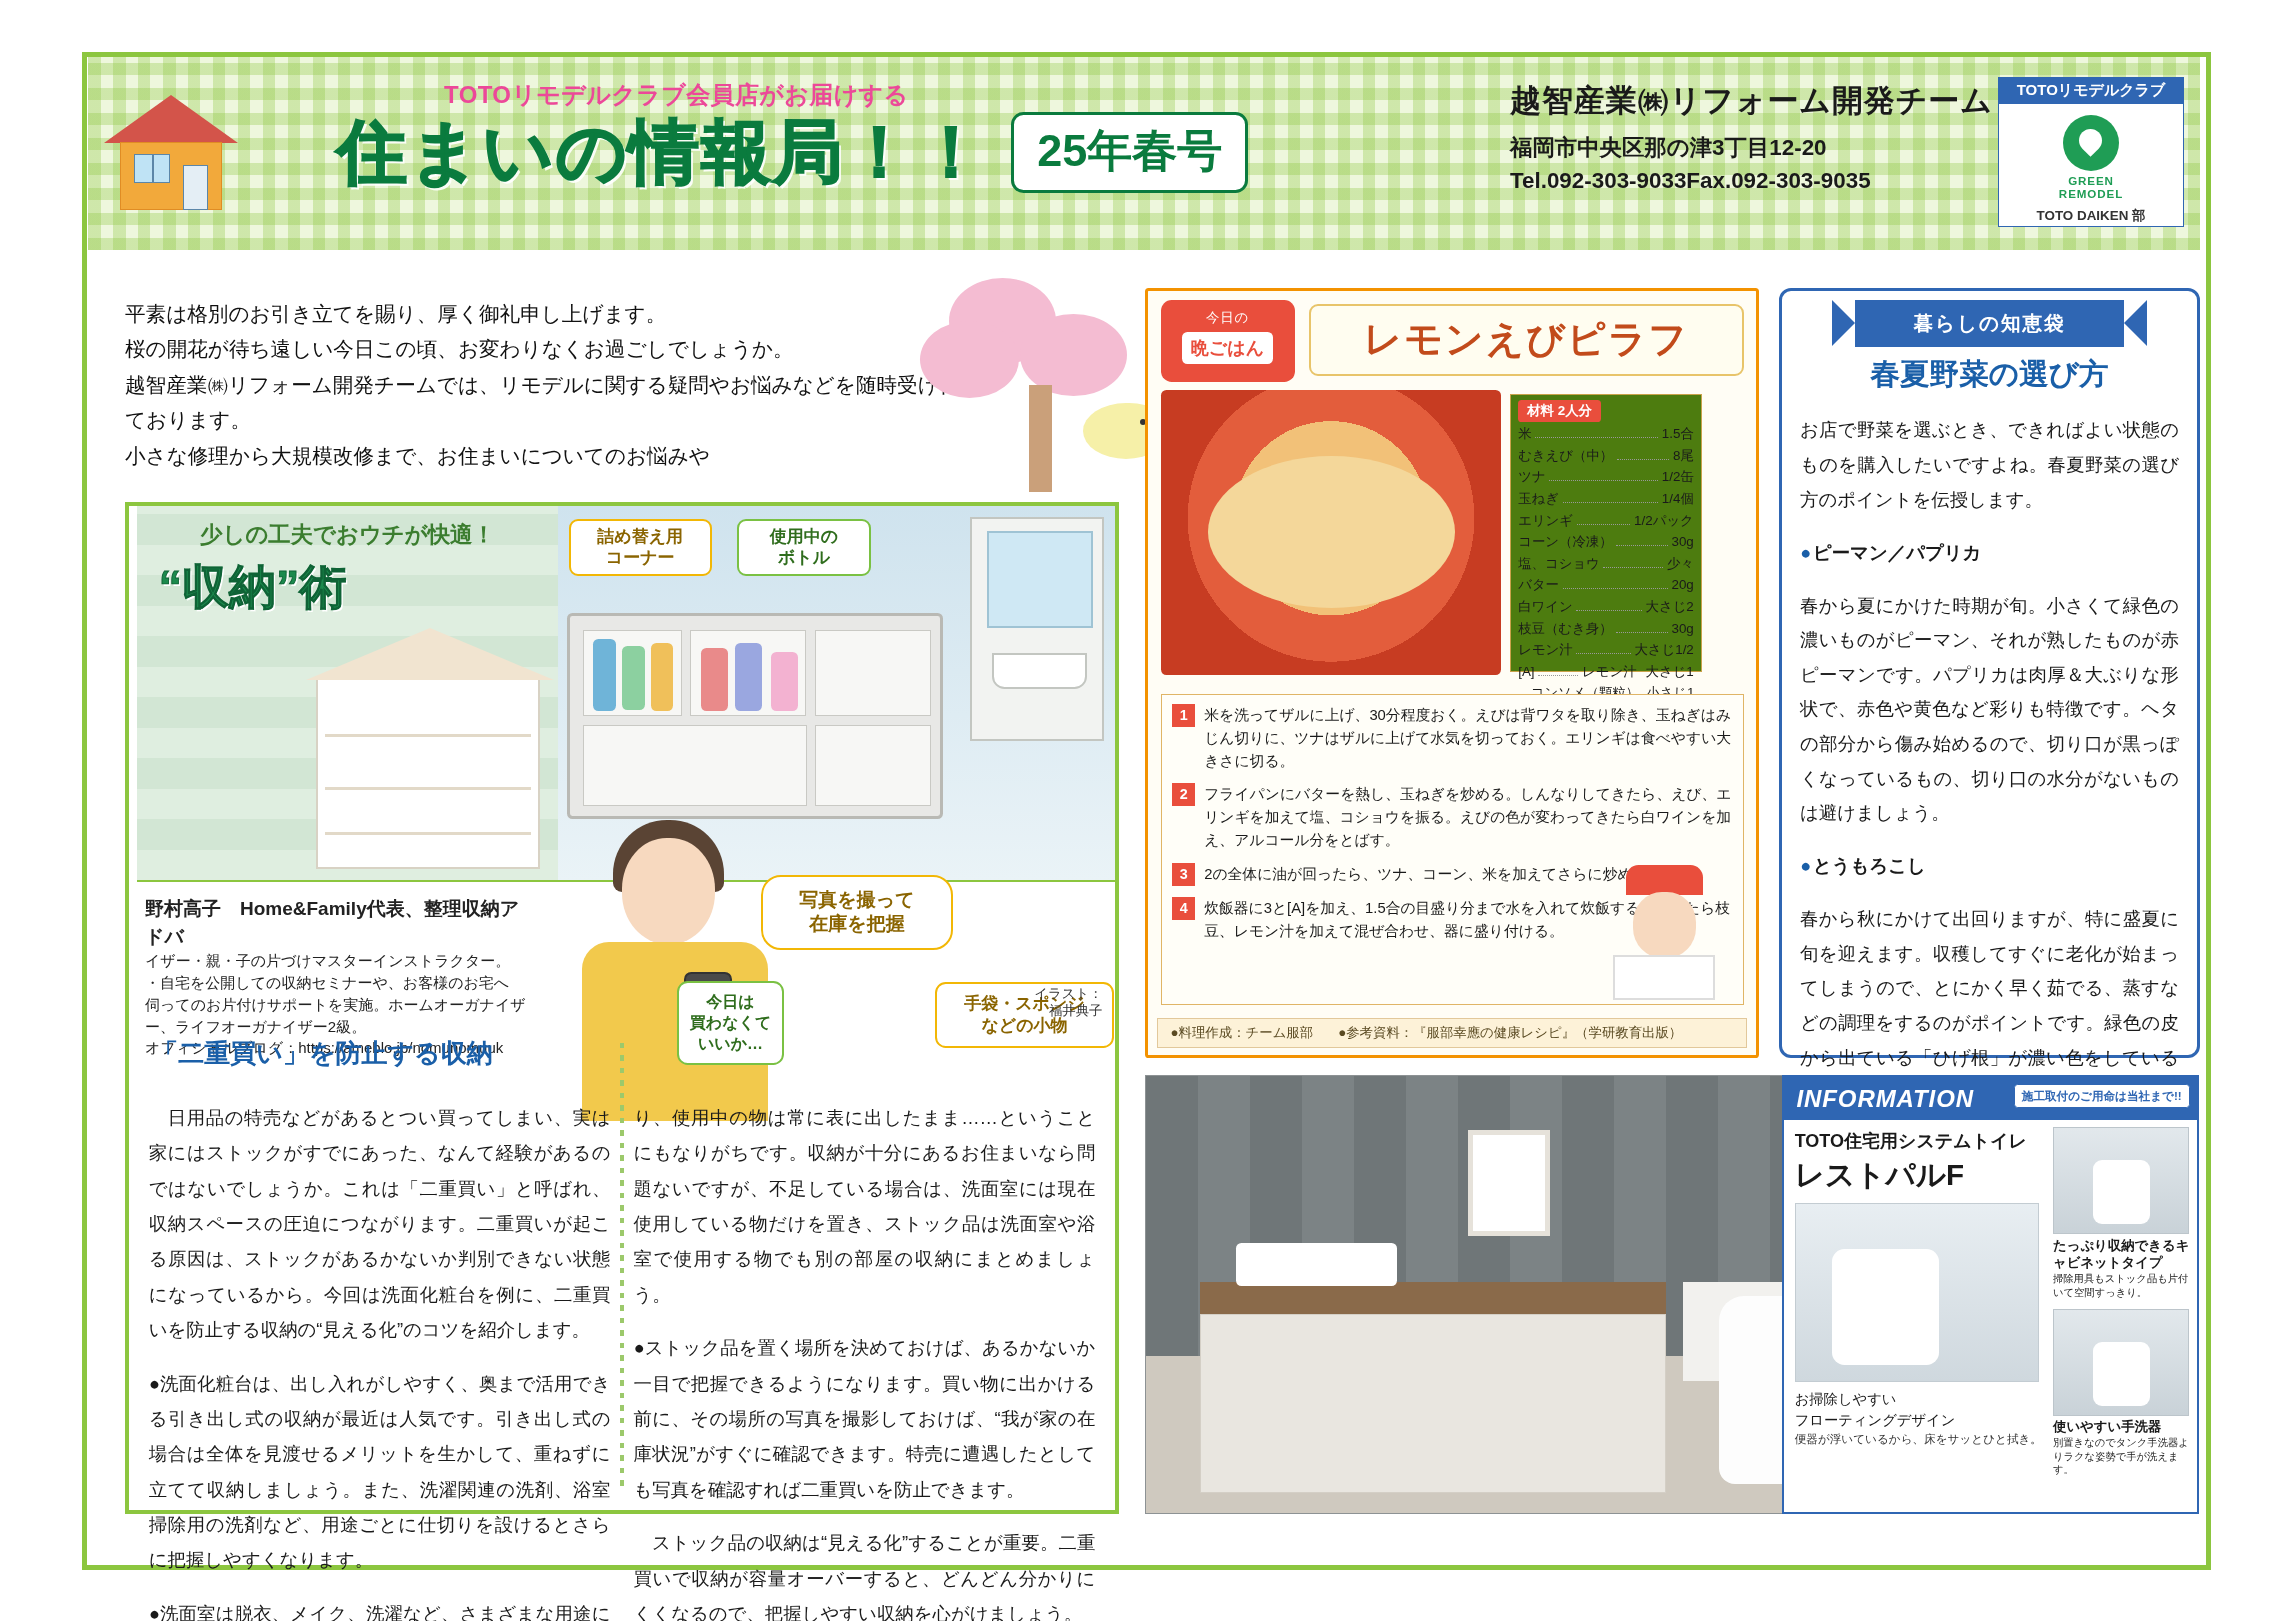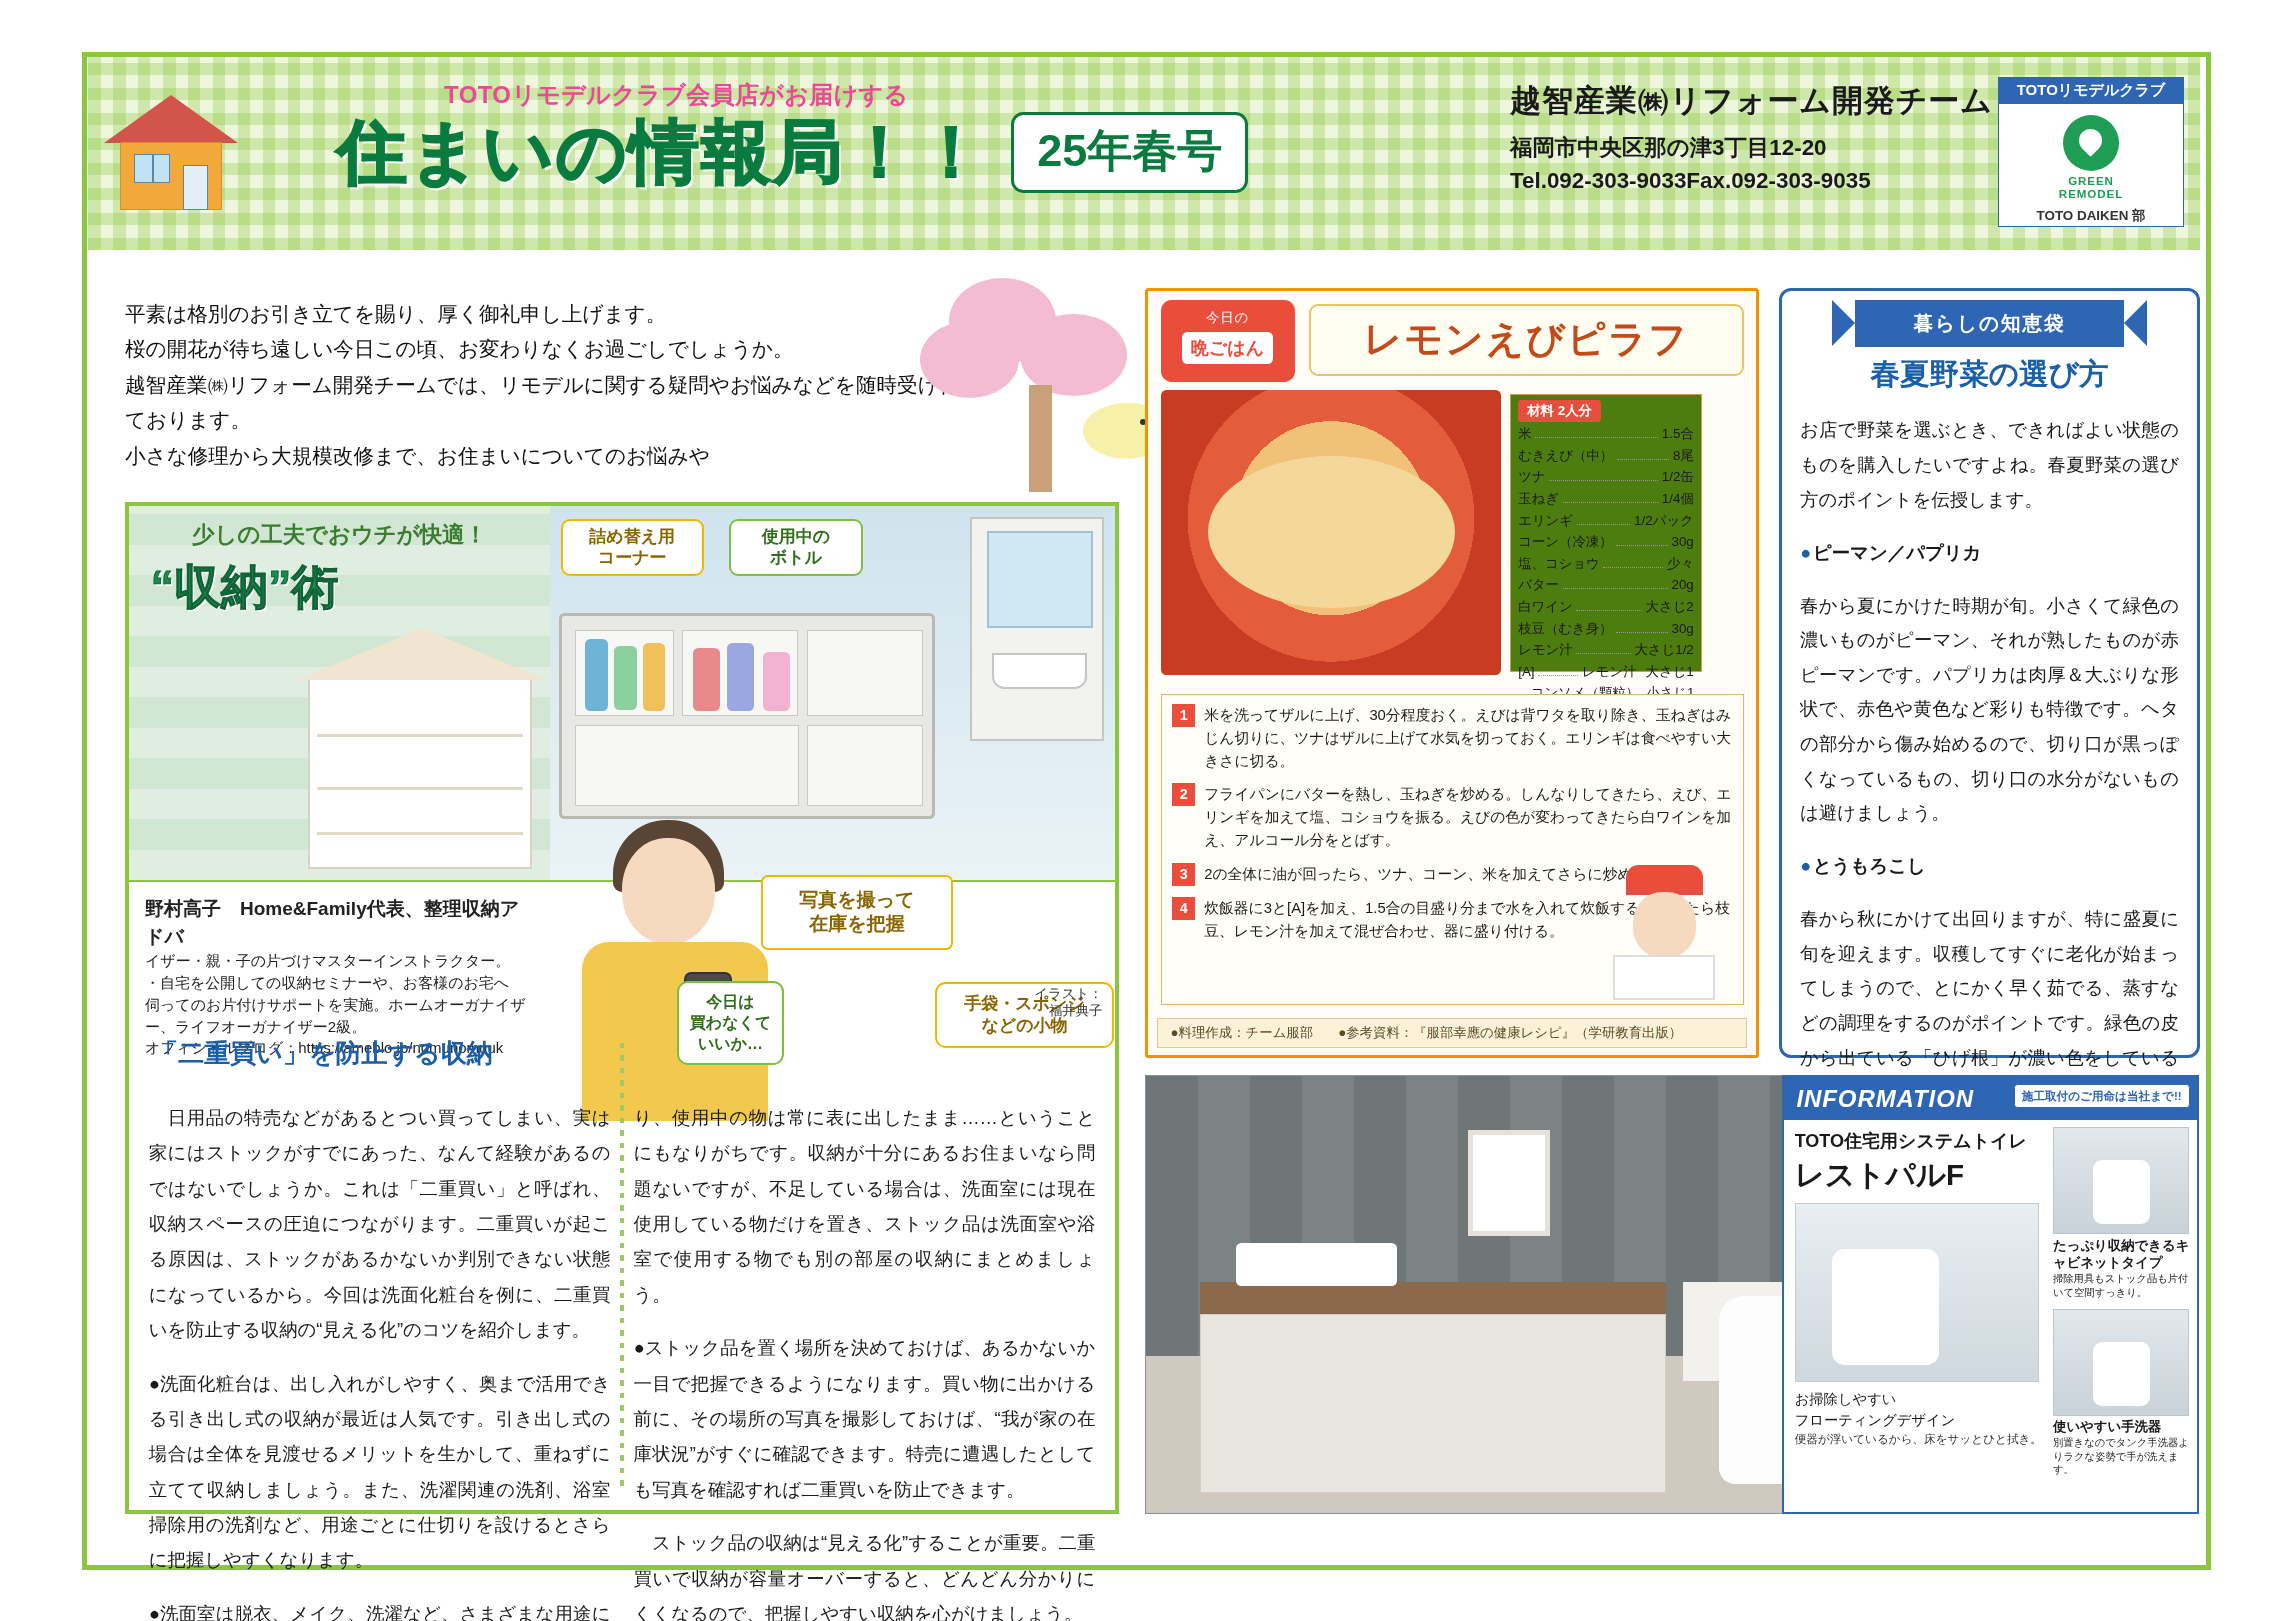--- a/index.html
+++ b/index.html
@@ -128,20 +128,21 @@
   .sakura .eye{ position:absolute; left:57px; top:16px; width:6.3px;height:6.3px;background:#333;border-radius:50%;}
 
   
   .feature {
     position:absolute; left:125px; top:502px; width:994px; height:1012px;
     border:4.5px solid #8cc63f; background:#ffffff;
   }
   .feature-top {
     position:relative; height:376px; background:#dff0c6; overflow:hidden;
     border-bottom:2.7px solid #8cc63f;
+    margin-left:8px;
   }
   .feature-top .wood {
     position:absolute; left:0; top:0; width:421px; height:100%;
     background:repeating-linear-gradient(0deg,#dfeee0 0 30px,#d2e6d4 30px 61px);
   }
   .ribbon {
     position:absolute; left:27px; top:12.5px; width:367px; text-align:center;
     font-size:22.4px; font-weight:bold; color:#3b7d2f;
   }
   .sumai-title {
@@ -193,21 +194,21 @@
   .author-name{font-size:19px;font-weight:bold;margin-top:6px;}
   .person {
     position:absolute; left:421px; top:-107px; width:269px; height:376px;
   }
   .person .face{position:absolute;left:72px;top:63px;width:93px;height:106px;background:#f7d9bf;border-radius:48%;}
   .person .hair{position:absolute;left:63px;top:45px;width:111px;height:72px;background:#5a4434;border-radius:54px 54px 9px 9px;}
   .person .body{position:absolute;left:32px;top:167px;width:186px;height:179px;background:#f2c94c;border-radius:27px 27px 0 0;}
   .person .phone{position:absolute;left:134px;top:197px;width:48px;height:75px;background:#4a4a4a;border-radius:7.2px;border:2.7px solid #333;}
   .bubble-photo {
     position:absolute; left:632px; top:-7.2px; width:192px; padding:10.7px 7.2px;
-    background:#fff; border:2.7px solid #f2b705; border-radius:7px;
+    background:#fff; border:2.7px solid #f2b705; border-radius:20px;
     font-size:19px; font-weight:bold; color:#8a6400; text-align:center; line-height:1.3;
   }
   .bubble-kyou {
     position:absolute; left:548px; top:99px; width:107px; padding:9px 5.4px;
     background:#fff; border:2.7px solid #7ac143; border-radius:10.7px;
     font-size:16px; font-weight:bold; color:#2f6d1d; text-align:center; line-height:1.3;
   }
   .bubble-tebukuro {
     position:absolute; left:806px; top:100px; width:179px; padding:9px 5.4px;
     background:#fff; border:2.7px solid #f2b705; border-radius:10.7px;

